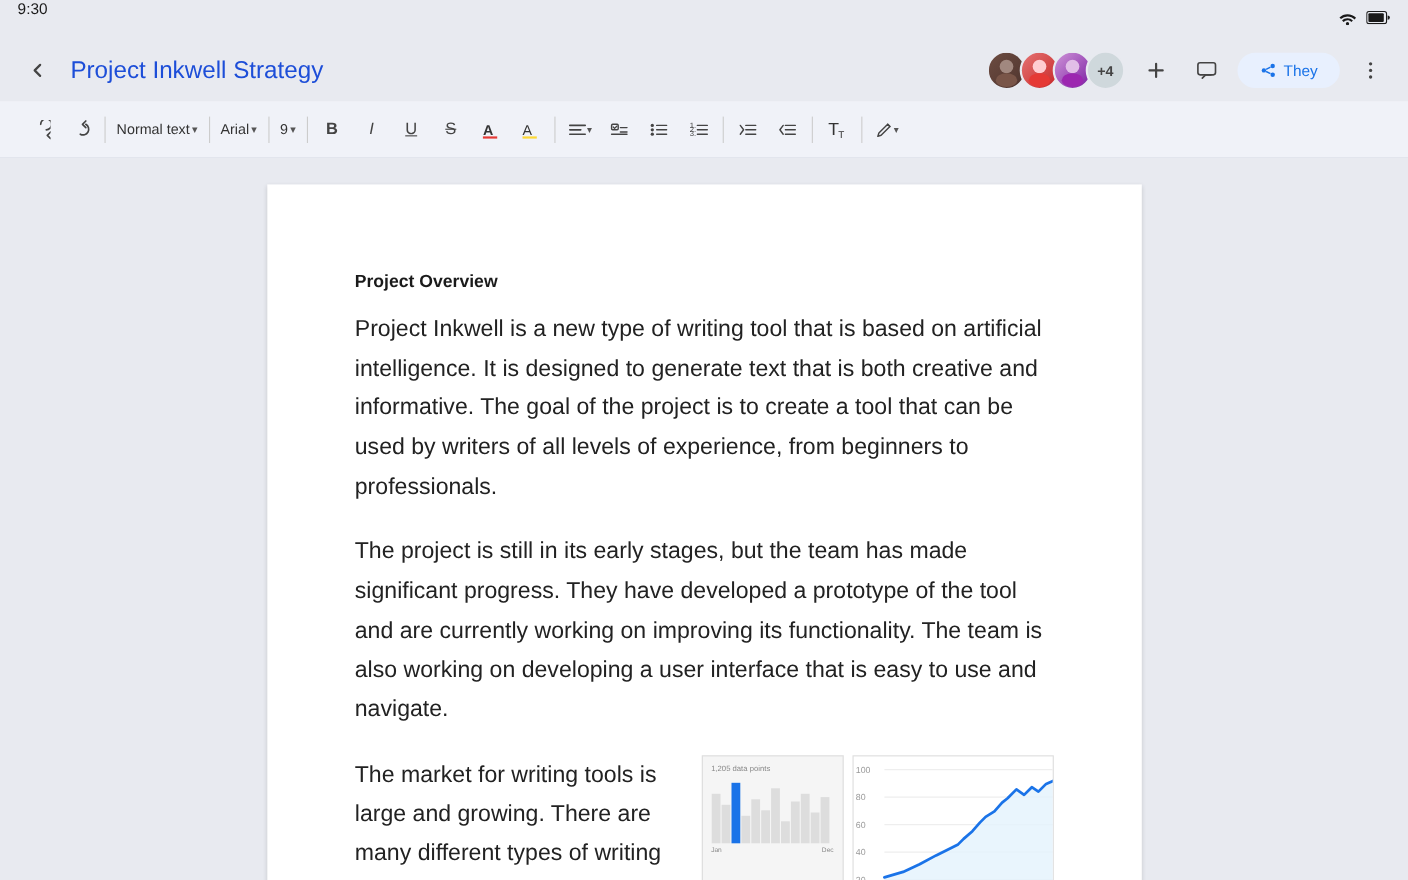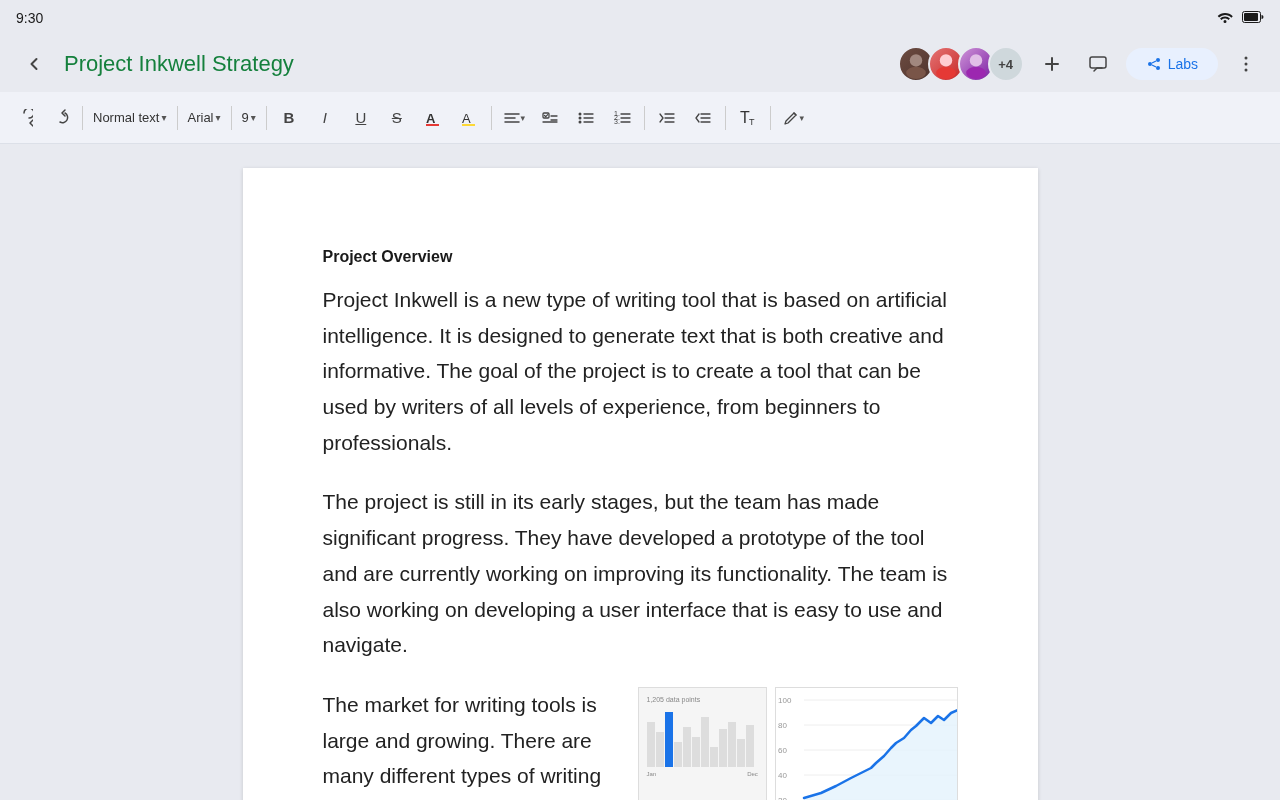--- a/index.html
+++ b/index.html
@@ -11,21 +11,20 @@
       overflow: hidden;
       display: flex;
       flex-direction: column;
     }
 
     
     .status-bar {
       background: #e8eaf0;
       height: 36px;
       display: flex;
-      align-items: center;
       padding: 0 16px;
       justify-content: space-between;
     }
     .status-time {
       font-size: 14px;
       font-weight: 500;
       color: #1a1a1a;
     }
     .status-icons {
       display: flex;
@@ -48,21 +47,21 @@
       border: none;
       background: transparent;
       cursor: pointer;
       display: flex; align-items: center; justify-content: center;
       font-size: 20px;
       color: #444;
     }
     .doc-title {
       font-size: 22px;
       font-weight: 400;
-      color: #15803d;
+      color: #1d4ed8;
       flex: 1;
     }
     .title-bar-actions {
       display: flex;
       align-items: center;
       gap: 10px;
     }
     .avatar-group {
       display: flex;
       align-items: center;
@@ -114,21 +113,21 @@
       font-size: 14px;
       font-weight: 500;
     }
 
     
     .toolbar {
       background: #f0f2f8;
       height: 52px;
       display: flex;
       align-items: center;
-      padding: 0 6px;
+      padding: 0 19px;
       gap: 0;
       border-bottom: 1px solid #dce0e8;
     }
     .toolbar-btn {
       height: 36px;
       min-width: 36px;
       border-radius: 4px;
       border: none;
       background: transparent;
       cursor: pointer;
@@ -322,21 +321,21 @@
         <path d="M6 17l3-3h5" stroke="#444" stroke-width="1.5" stroke-linecap="round" stroke-linejoin="round"></path>
       </svg>
     </button>
     <button class="share-btn">
       <svg width="16" height="16" viewBox="0 0 16 16" fill="none">
         <circle cx="12" cy="4" r="2" fill="#1a73e8"></circle>
         <circle cx="4" cy="8" r="2" fill="#1a73e8"></circle>
         <circle cx="12" cy="12" r="2" fill="#1a73e8"></circle>
         <path d="M6 7l4-2M6 9l4 2" stroke="#1a73e8" stroke-width="1.3"></path>
       </svg>
-      <span>Labs</span>
+      <span>They</span>
     </button>
     <button class="icon-btn">
       <svg width="20" height="20" viewBox="0 0 20 20" fill="none">
         <circle cx="10" cy="4" r="1.5" fill="#444"></circle>
         <circle cx="10" cy="10" r="1.5" fill="#444"></circle>
         <circle cx="10" cy="16" r="1.5" fill="#444"></circle>
       </svg>
     </button>
   </div>
 </div>

